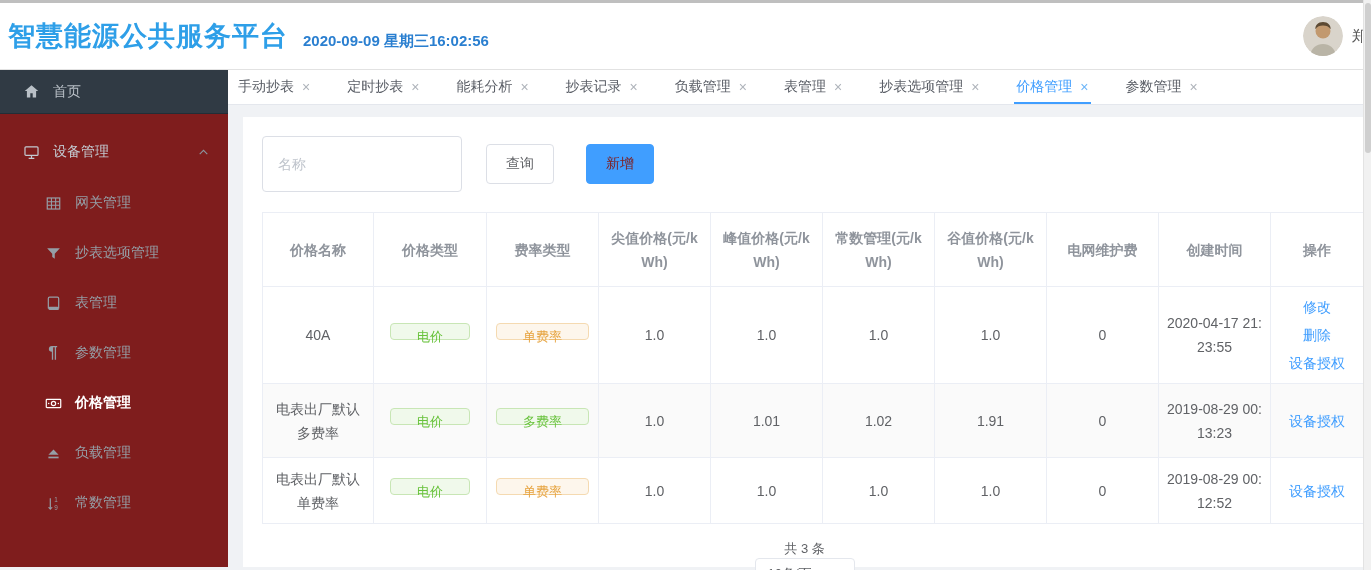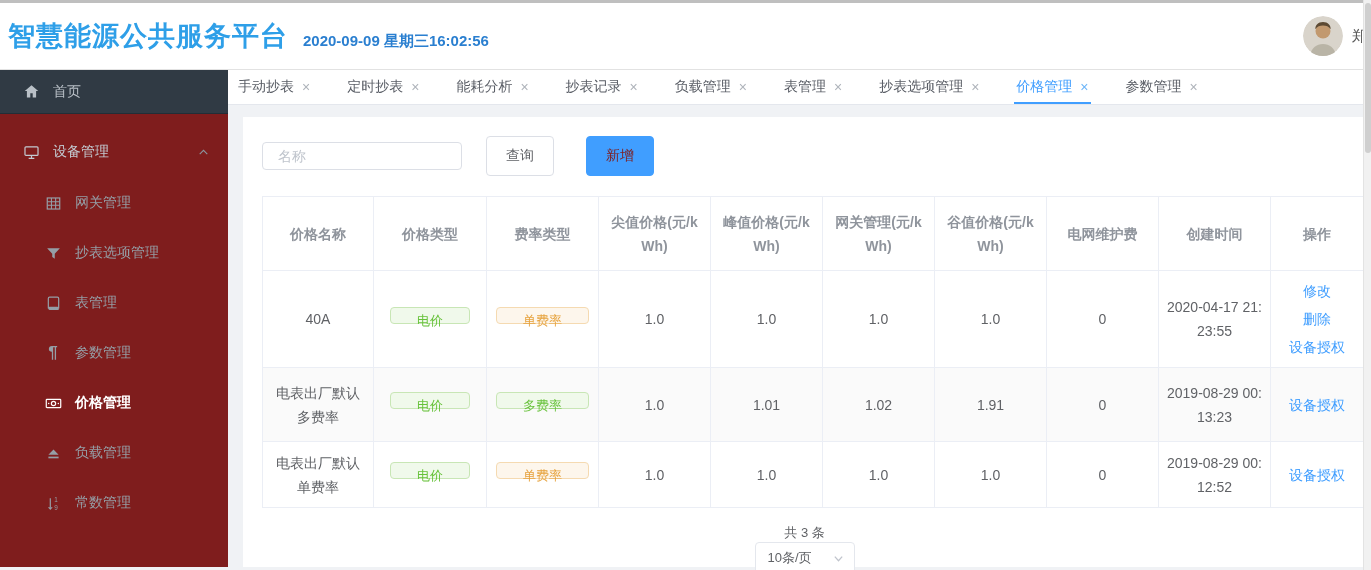--- a/index.html
+++ b/index.html
@@ -37,21 +37,21 @@
   .tab .x { color:#aeb3ba; font-size:14px; margin-left:8px; }
   .tab.active { color:#409eff; }
   .tab.active .x { color:#6cb5f8; }
   .tab.active::after { content:""; position:absolute; left:-2px; right:-2px; bottom:0; height:2px; background:#409eff; }
 
   .work { flex:1; padding:12px 8px 0 15px; }
   .card { background:#fff; height:450px; padding:19px 0 0 19px; }
 
   
   .toolbar { display:flex; align-items:center; }
-  .search-input { width:200px; height:28px; border:1px solid #dcdfe6; border-radius:4px;
+  .search-input { width:200px; height:56px; border:1px solid #dcdfe6; border-radius:4px;
                   font-size:14px; color:#606266; padding:0 15px; outline:none;
                   font-family:"Liberation Sans","DejaVu Sans",sans-serif; }
   .search-input::placeholder { color:#bfc4cc; }
   .btn { height:40px; border-radius:4px; font-size:14px; cursor:pointer; border:1px solid #dcdfe6;
          background:#fff; color:#606266; padding:0 19px;
          font-family:"Liberation Sans","DejaVu Sans",sans-serif; }
   .btn-query { margin-left:24px; }
   .btn-add { margin-left:32px; background:#409eff; border-color:#409eff; color:#7f1d1d; }
 
   
@@ -258,21 +258,21 @@
               <col style="width:112px">
               <col>
           </colgroup>
           <thead>
               <tr id="table-head-row">
                 <th>价格名称</th>
                 <th>价格类型</th>
                 <th>费率类型</th>
                 <th>尖值价格(元/kWh)</th>
                 <th>峰值价格(元/kWh)</th>
-                <th>网关管理(元/kWh)</th>
+                <th>常数管理(元/kWh)</th>
                 <th>谷值价格(元/kWh)</th>
                 <th>电网维护费</th>
                 <th>创建时间</th>
                 <th>操作</th>
               </tr>
             </thead>
           <tbody id="table-body">
               <tr class="r0">
                 <td>40A</td>
                 <td><span class="tag tag-success">电价</span></td>

